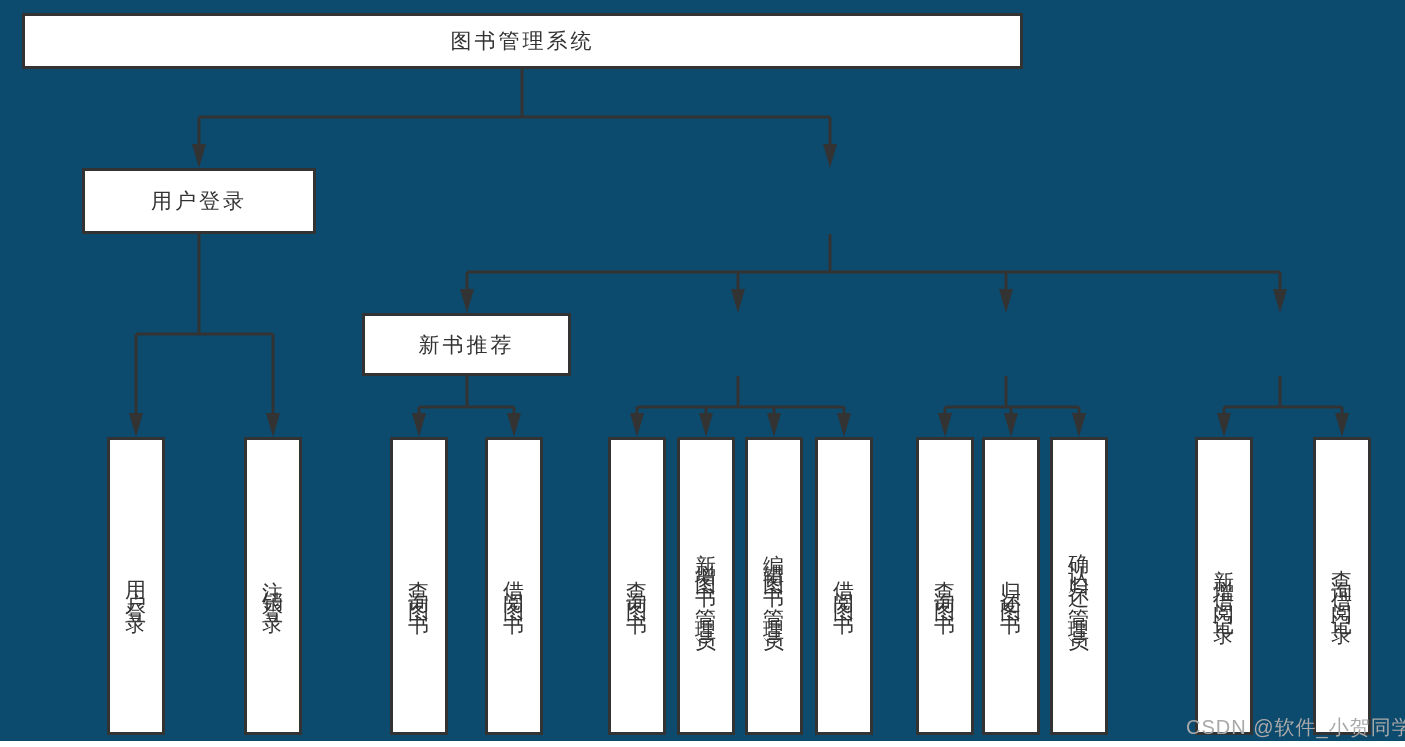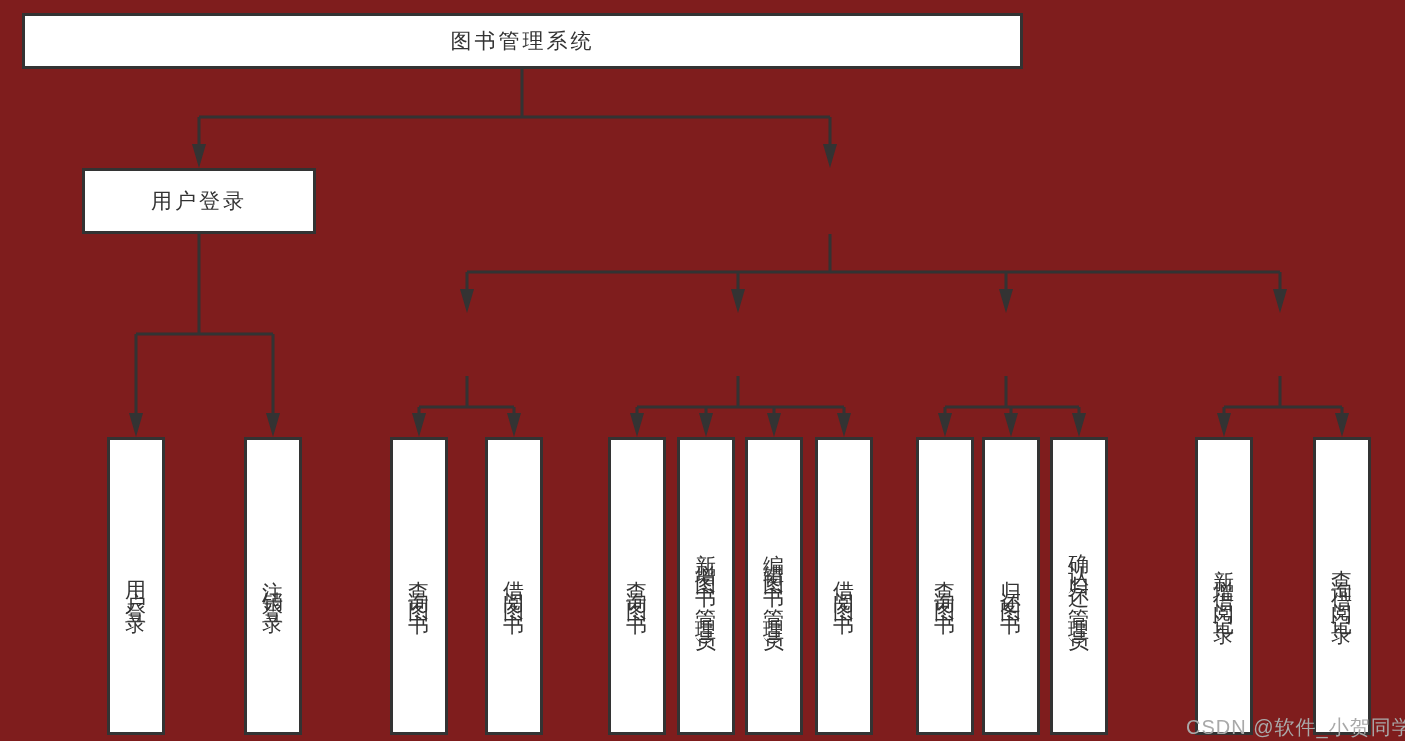--- a/index.html
+++ b/index.html
@@ -1,20 +1,20 @@
 <!DOCTYPE html>
 <html><head>
 <meta charset="utf-8">
 <style>
   html, body { margin: 0; padding: 0; background: #fff; }
   .canvas {
     position: relative;
     width: 1405px;
     height: 741px;
-    background: #7f1d1d;
+    background: #0c4a6e;
     font-family: "Liberation Sans", sans-serif;
     color: #333333;
     overflow: hidden;
   }
   .connector-layer {
     position: absolute;
     left: 0; top: 0;
     width: 1405px; height: 747px;
     z-index: 1;
   }
@@ -75,20 +75,23 @@
   </svg>
 
   <div class="box hbox" style="left:22px;top:13px;width:1001px;height:56px">
     <span class="lbl">图书管理系统</span>
   </div>
 
   <div class="box hbox" style="left:82px;top:168px;width:234px;height:66px">
     <span class="lbl">用户登录</span>
   </div>
 
+  <div class="box hbox" style="left:362px;top:313px;width:209px;height:63px">
+    <span class="lbl">新书推荐</span>
+  </div>
 
   <div class="box vbox" style="left:107px;top:437px;width:58px;height:298px">
     <span class="lbl">用户登录</span>
   </div>
   <div class="box vbox" style="left:244px;top:437px;width:58px;height:298px">
     <span class="lbl">注销登录</span>
   </div>
 
   <div class="box vbox" style="left:390px;top:437px;width:58px;height:298px">
     <span class="lbl">查询图书</span>

